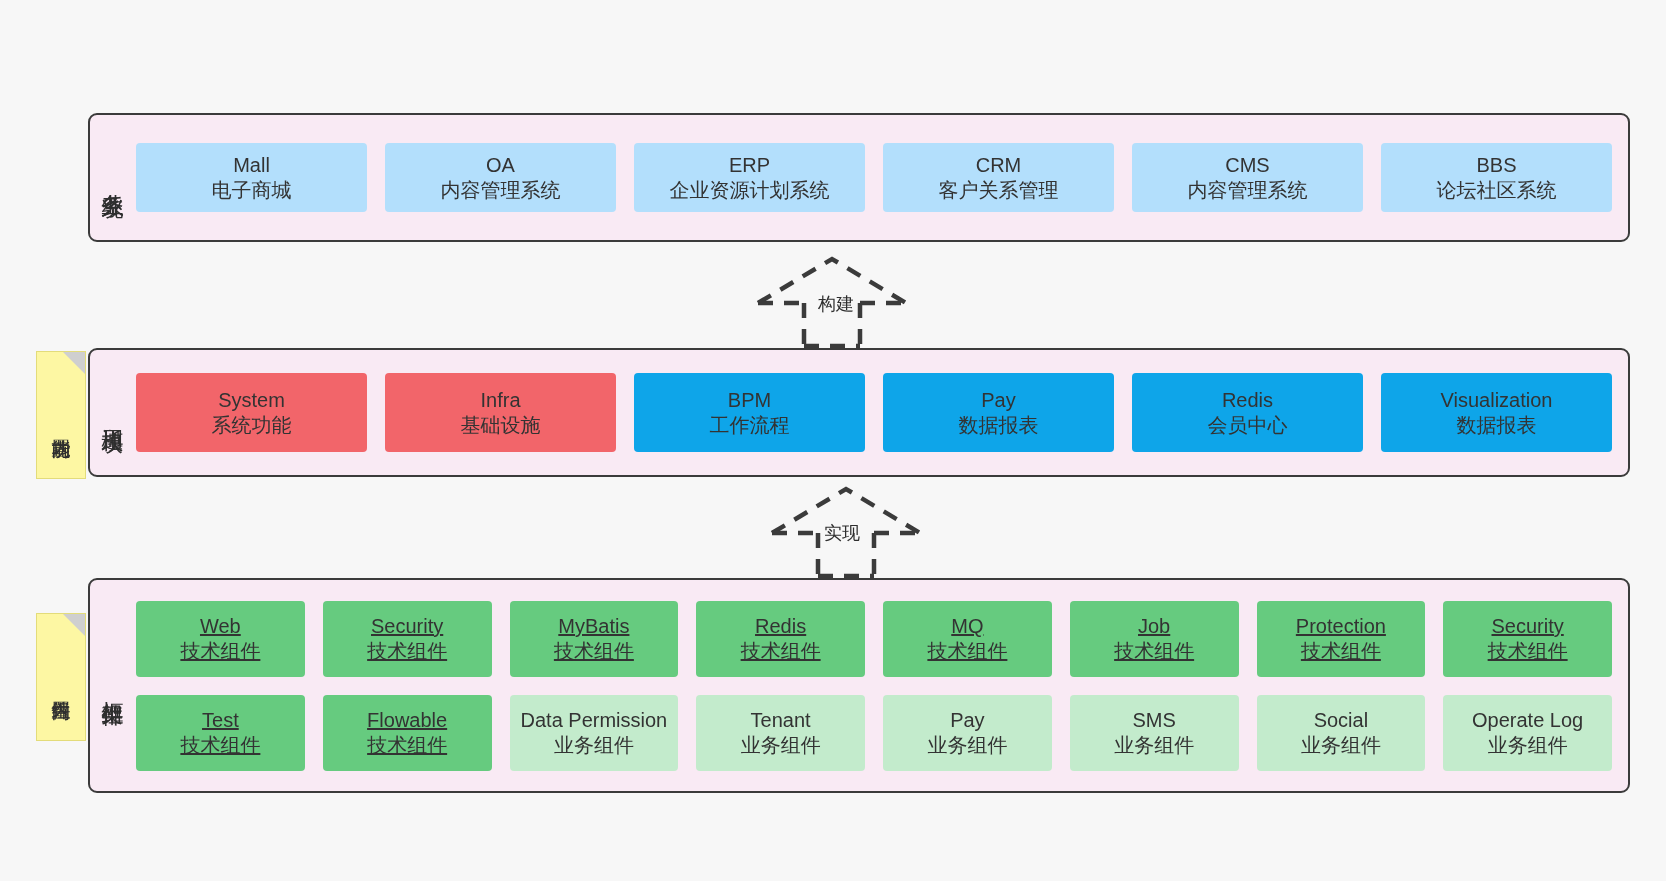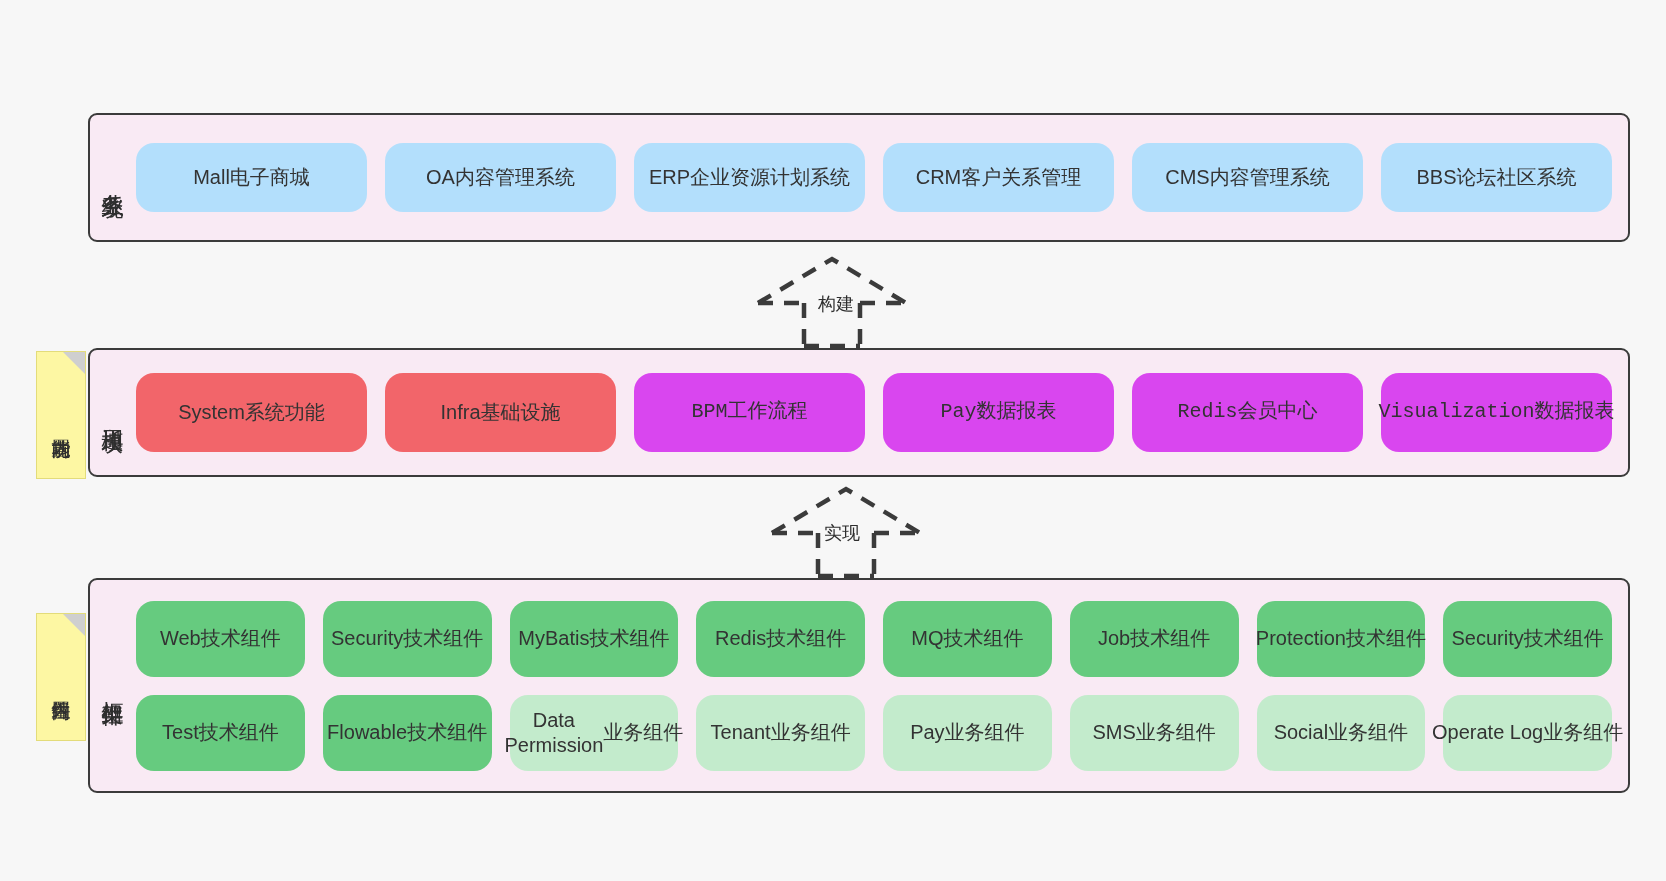--- a/index.html
+++ b/index.html
@@ -47,40 +47,40 @@
     padding:14px 16px 14px 2px;
   }
   .row{
     display:flex;
     gap:18px;
     align-items:stretch;
   }
   .cell{
     flex:1 1 0;
     min-width:0;
-    border-radius:18px;
-    display:flex;
-    flex-direction:row;
+    border-radius:4px;
+    display:flex;
+    flex-direction:column;
     align-items:center;
     justify-content:center;
     text-align:center;
     font-size:20px;
     line-height:1.22;
     color:#333333;
     padding:2px 4px;
     box-sizing:border-box;
   }
   .cell .t1{white-space:nowrap;}
   .cell .t2{white-space:nowrap;}
   .cell.wrap .t1{white-space:normal;}
 
   .c-blue{background:#b3dffc;}
   .c-red{background:#f2656a;}
-  .c-pink{background:#d946ef;font-family:Liberation Mono, monospace;}
-  .c-green{background:#66cb7f;}
+  .c-pink{background:#0ea5e9;}
+  .c-green{background:#66cb7f;text-decoration:underline;}
   .c-lgreen{background:#c3ebcc;}
 
   
   #band-business{left:88px;top:113px;width:1542px;height:129px;}
   #band-business .cell{height:69px;}
   #band-common{left:88px;top:348px;width:1542px;height:129px;}
   #band-common .cell{height:79px;}
   #band-framework{left:88px;top:578px;width:1542px;height:215px;}
   #band-framework .cell{height:76px;}
 

